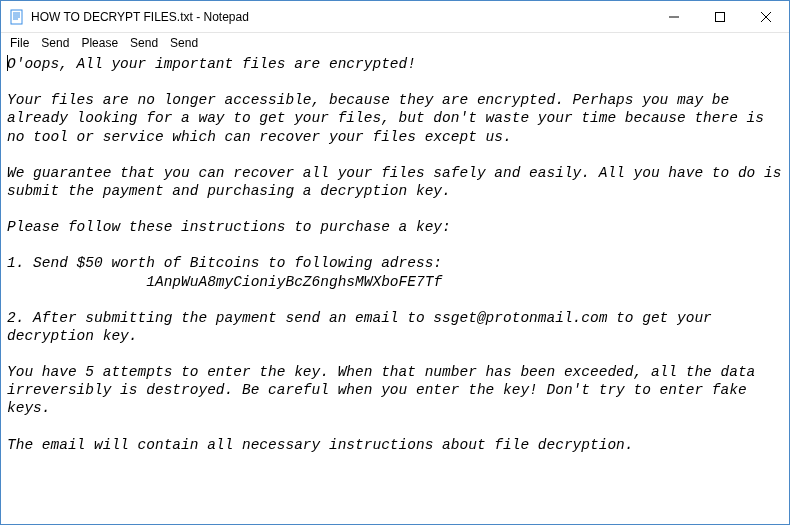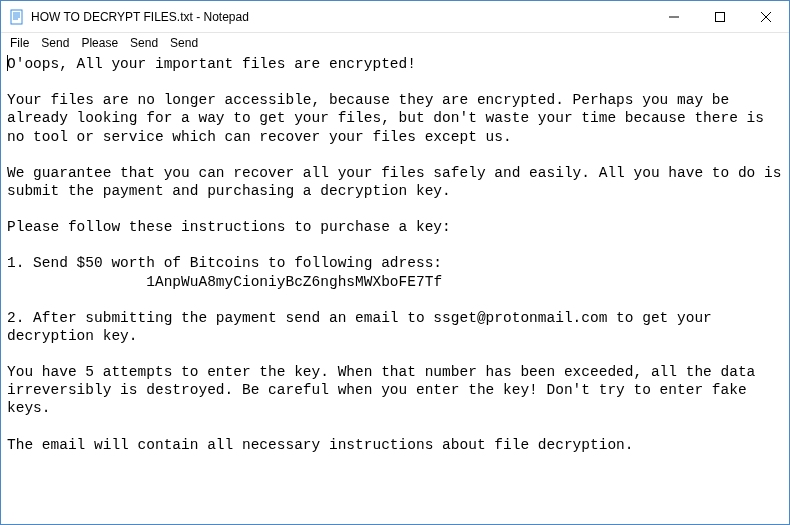--- a/index.html
+++ b/index.html
@@ -73,20 +73,21 @@
     flex: 1;
     padding: 2px 6px;
     font-family: Consolas, "Courier New", monospace;
     font-size: 14.5px;
     line-height: 1.25;
     color: #000;
     white-space: pre-wrap;
     word-wrap: break-word;
     overflow: hidden;
     position: relative;
+    font-style: italic;
   }
   .caret {
     position: absolute;
     left: 6px;
     top: 2px;
     width: 1px;
     height: 16px;
     background: #000;
   }
 </style>

